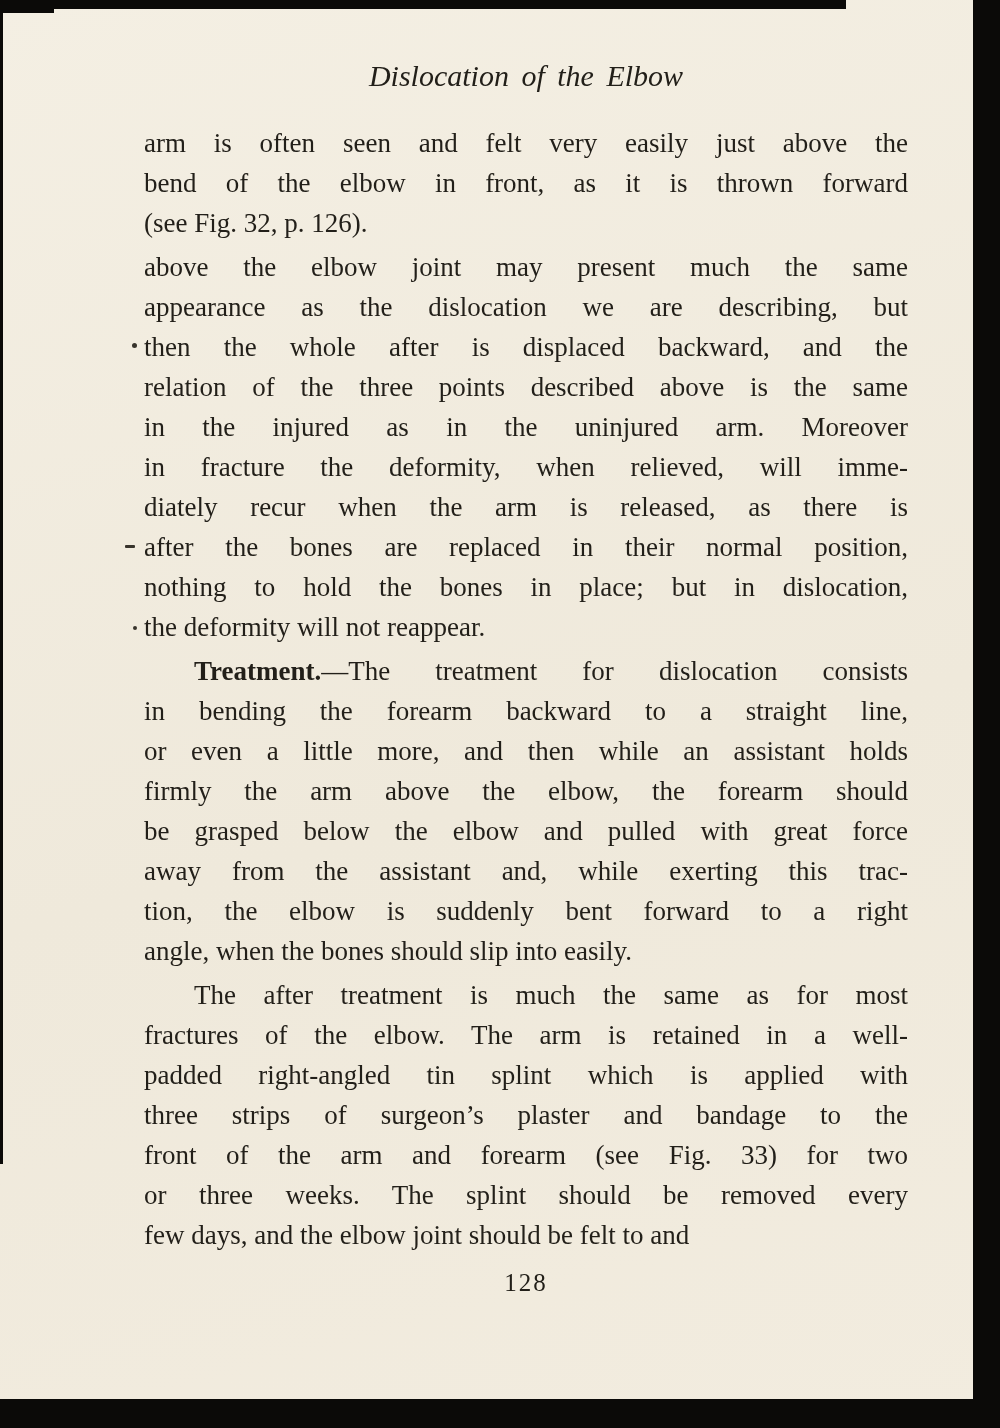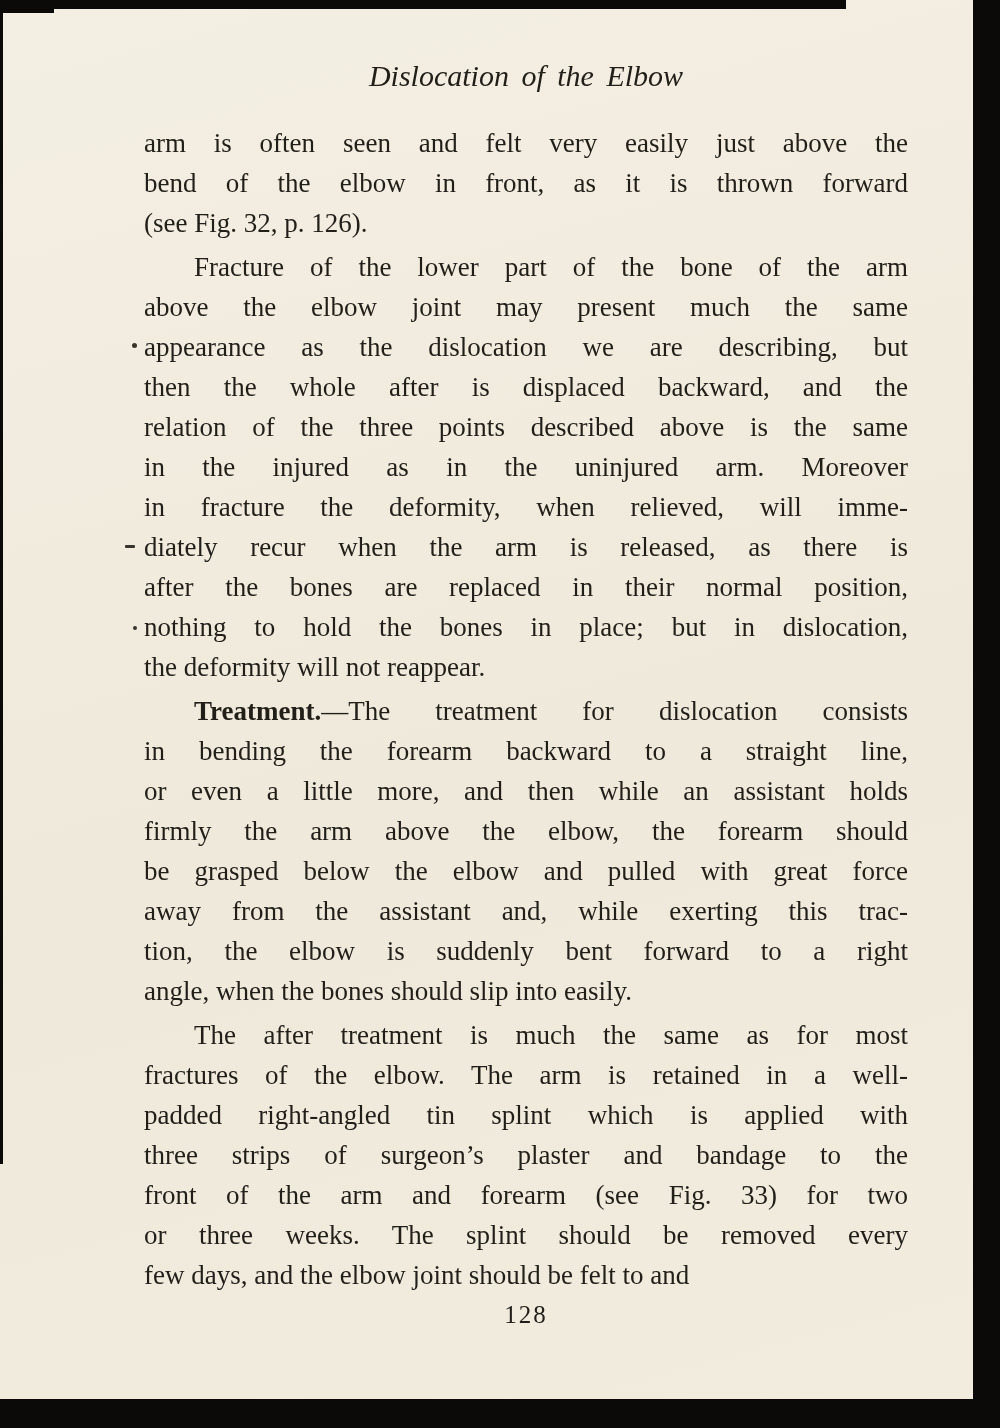--- a/index.html
+++ b/index.html
@@ -29,21 +29,21 @@
     text-align:center;
     word-spacing:5px;
   }
   .body{margin-top:28px;font-size:27px;line-height:40px;}
   .para{margin:4px;padding:0;}
   .ln{display:block;text-align:justify;text-align-last:justify;}
   .ln.end{text-align-last:left;}
   .ln.ind{text-indent:50px;}
   .ln b{font-weight:bold;}
   .page-number{
-    margin-top:6px;
+    margin-top:14px;
     font-size:25px;
     text-align:center;
     letter-spacing:2px;
   }
 </style>
 </head>
 <body>
 
 <div class="page">
 
@@ -63,21 +63,20 @@
 
     <div class="body">
 
       <p class="para">
         <span class="ln">arm is often seen and felt very easily just above the</span>
         <span class="ln">bend of the elbow in front, as it is thrown forward</span>
         <span class="ln end">(see Fig. 32, p. 126).</span>
       </p>
 
       <p class="para">
-        <span class="ln ind">Fracture of the lower part of the bone of the arm</span>
         <span class="ln">above the elbow joint may present much the same</span>
         <span class="ln">appearance as the dislocation we are describing, but</span>
         <span class="ln">then the whole after is displaced backward, and the</span>
         <span class="ln">relation of the three points described above is the same</span>
         <span class="ln">in the injured as in the uninjured arm.  Moreover</span>
         <span class="ln">in fracture the deformity, when relieved, will imme-</span>
         <span class="ln">diately recur when the arm is released, as there is</span>
         <span class="ln">after the bones are replaced in their normal position,</span>
         <span class="ln">nothing to hold the bones in place; but in dislocation,</span>
         <span class="ln end">the deformity will not reappear.</span>

